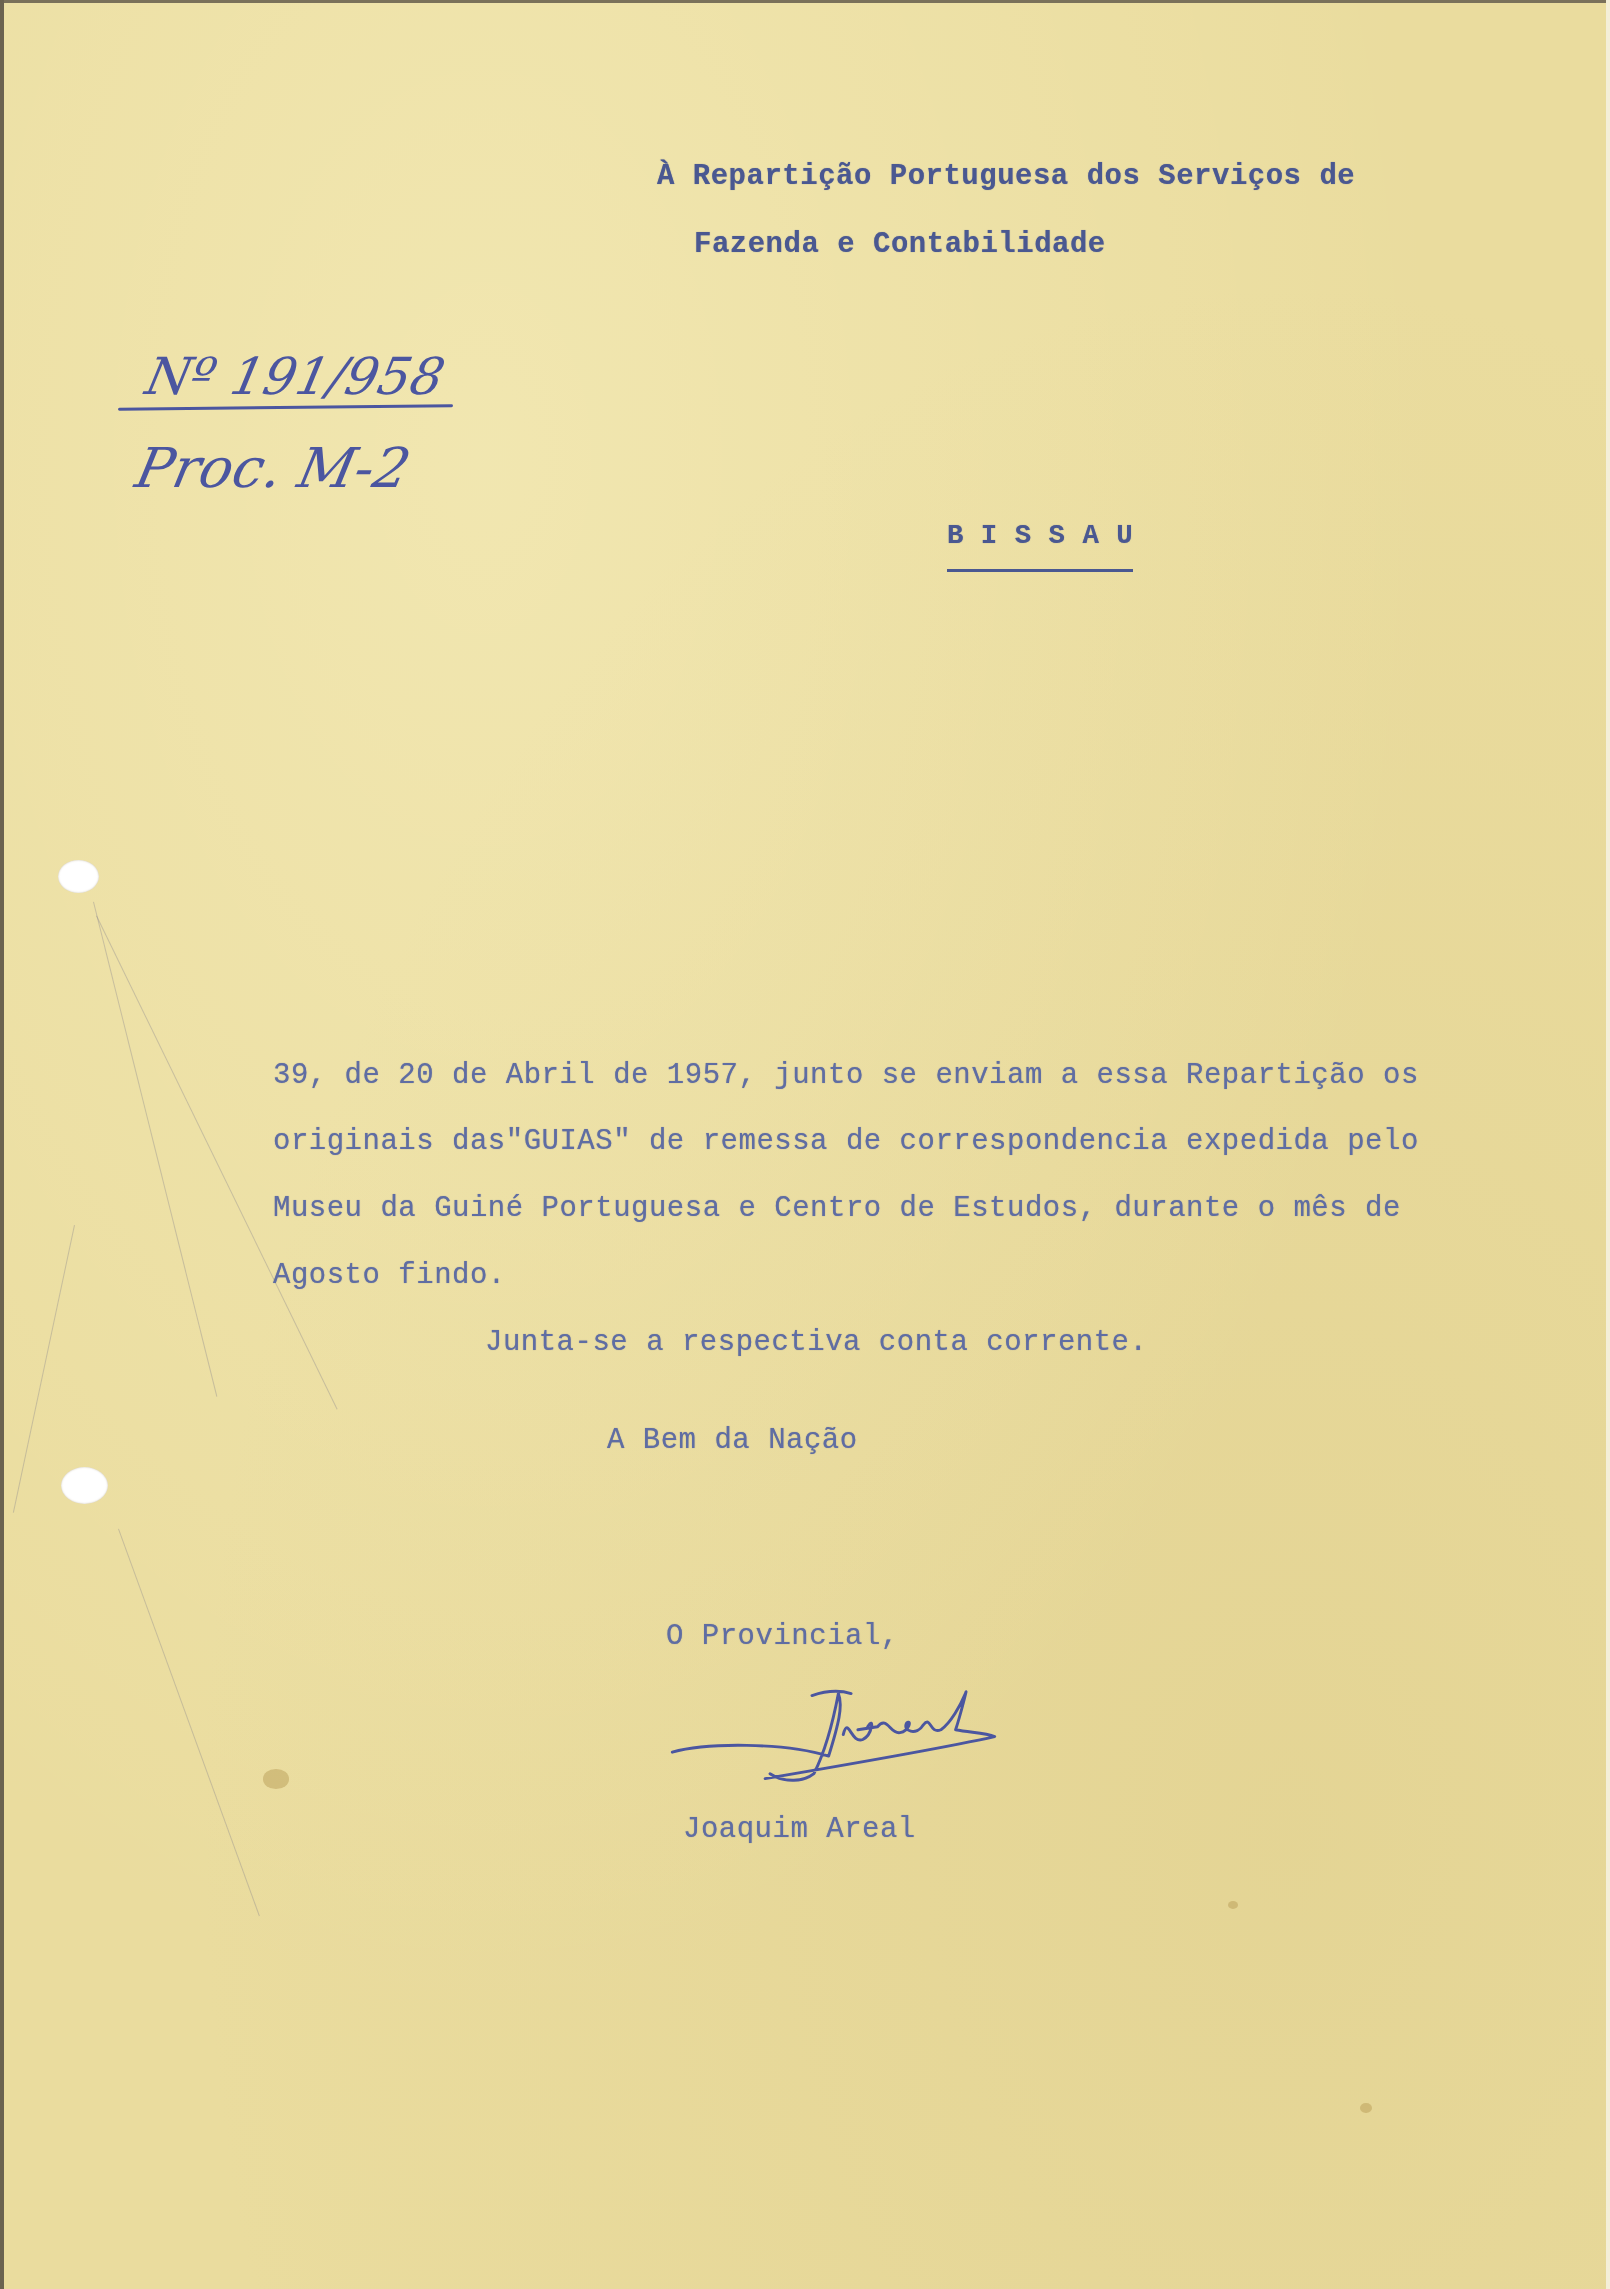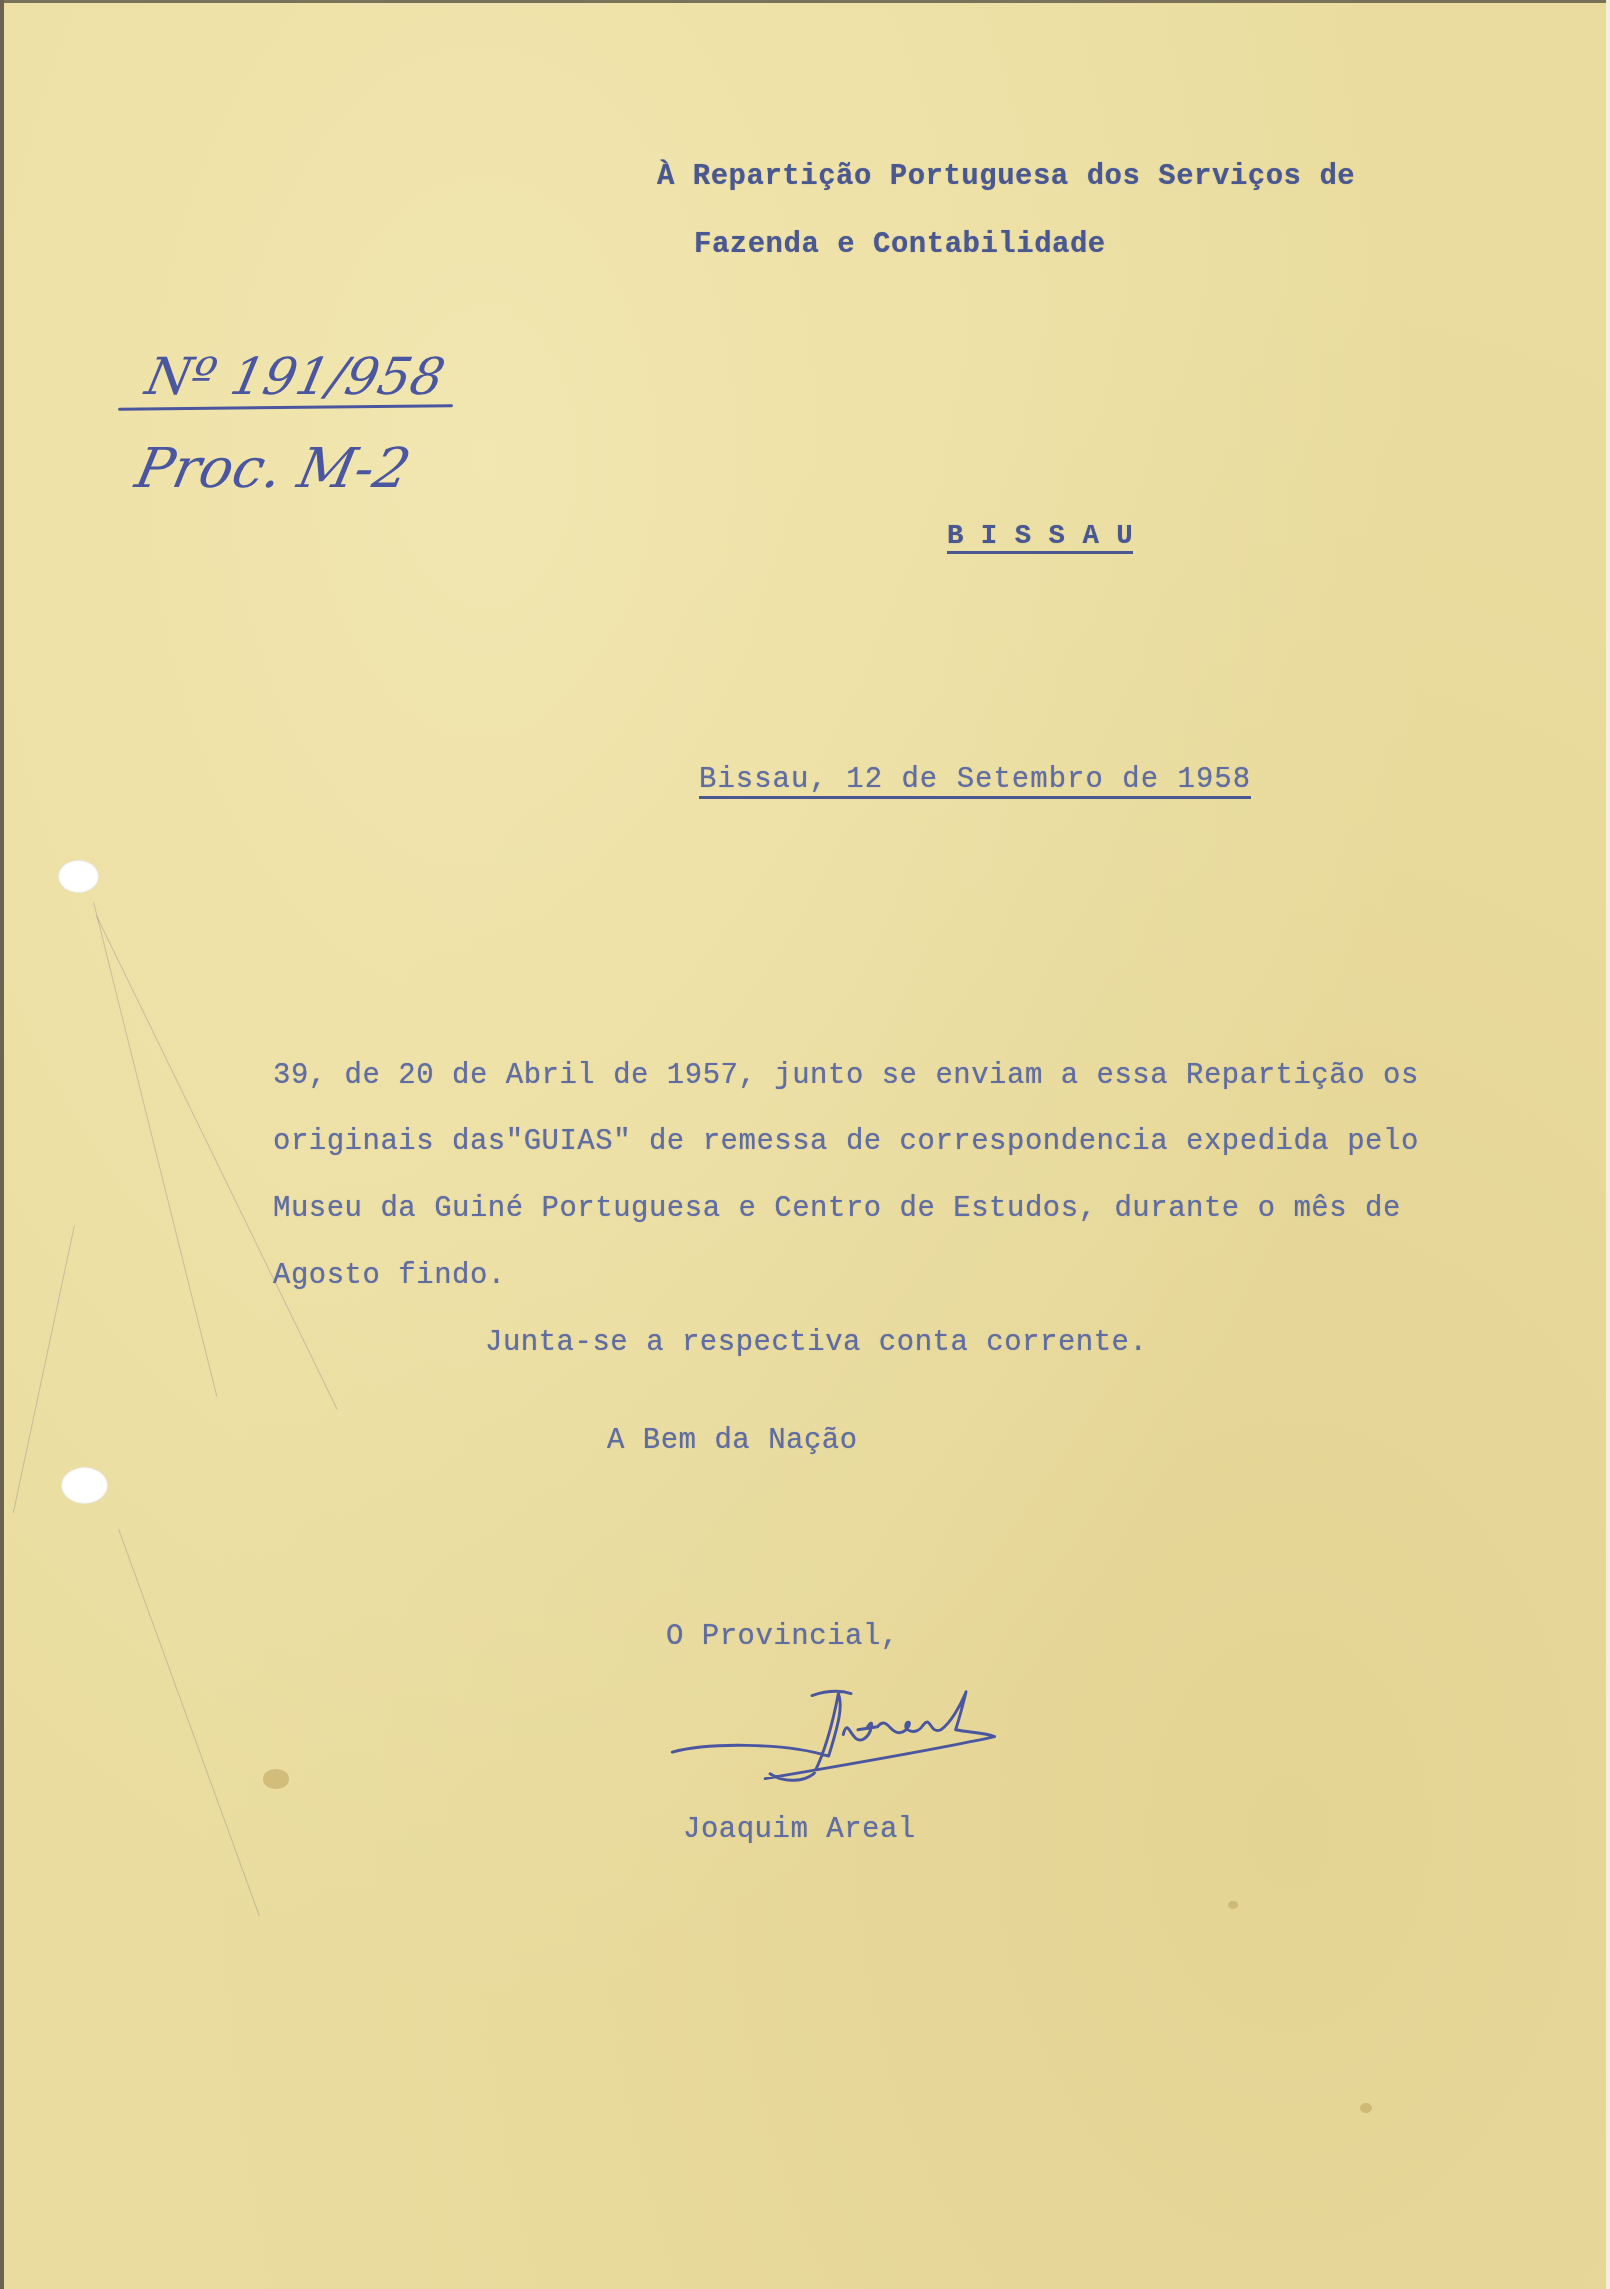--- a/index.html
+++ b/index.html
@@ -48,21 +48,21 @@
       letter-spacing: 0.5px;
       text-shadow: 0 0 1px rgba(60,75,140,0.55);
       font-weight: bold;
     }
     .typed.light {
       color: #5f6da3;
       font-weight: normal;
     }
     .underlined {
       border-bottom: 3.9px solid #4a5891;
-      padding-bottom: 2px;
+      padding-bottom: 20px;
     }
     .handwritten {
       position: absolute;
       font-family: "DejaVu Serif", serif;
       font-style: italic;
       color: #4b56a0;
       font-size: 51px;
       line-height: 1;
       white-space: pre;
       transform: skewX(-12deg);
@@ -119,21 +119,20 @@
 
   <div class="typed" style="left:657px; top:162px;">À Repartição Portuguesa dos Serviços de</div>
   <div class="typed" style="left:694px; top:230px;">Fazenda e Contabilidade</div>
 
   <div class="handwritten" style="left:147px; top:351px;">Nº 191/958</div>
   <div class="hand-line" style="left:118px; top:406px; width:335px;"></div>
   <div class="handwritten" style="left:137px; top:441px; font-size:55px;">Proc. M-2</div>
 
   <div class="typed underlined" style="left:947px; top:522px; font-size:27.4px;">B I S S A U</div>
 
-  <div class="typed light underlined" style="left:699px; top:765px; letter-spacing:1px;">Bissau, 12 de Setembro de 1958</div>
 
   <div class="typed light" style="left:273px; top:1061px;">39, de 20 de Abril de 1957, junto se enviam a essa Repartição os</div>
   <div class="typed light" style="left:273px; top:1127px;">originais das"GUIAS" de remessa de correspondencia expedida pelo</div>
   <div class="typed light" style="left:273px; top:1194px;">Museu da Guiné Portuguesa e Centro de Estudos, durante o mês de</div>
   <div class="typed light" style="left:273px; top:1261px;">Agosto findo.</div>
 
   <div class="typed light" style="left:485px; top:1328px;">Junta-se a respectiva conta corrente.</div>
 
   <div class="typed light" style="left:607px; top:1426px;">A Bem da Nação</div>
   <div class="typed light" style="left:666px; top:1622px;">O Provincial,</div>

